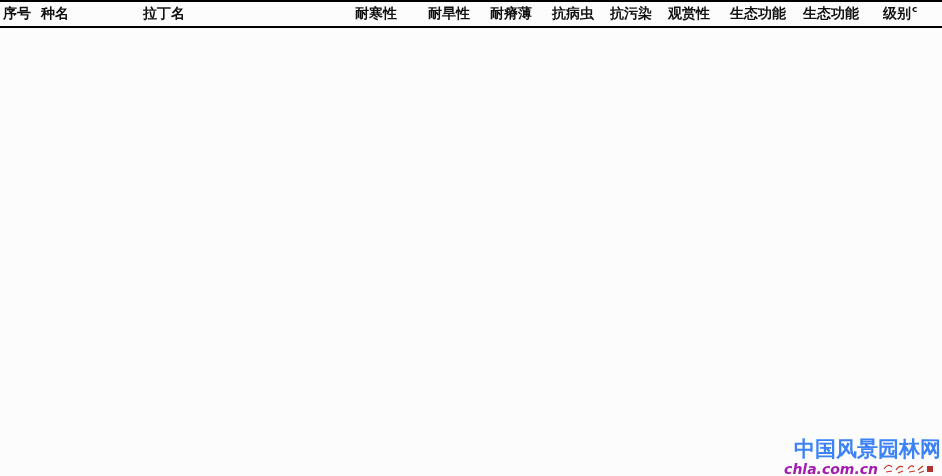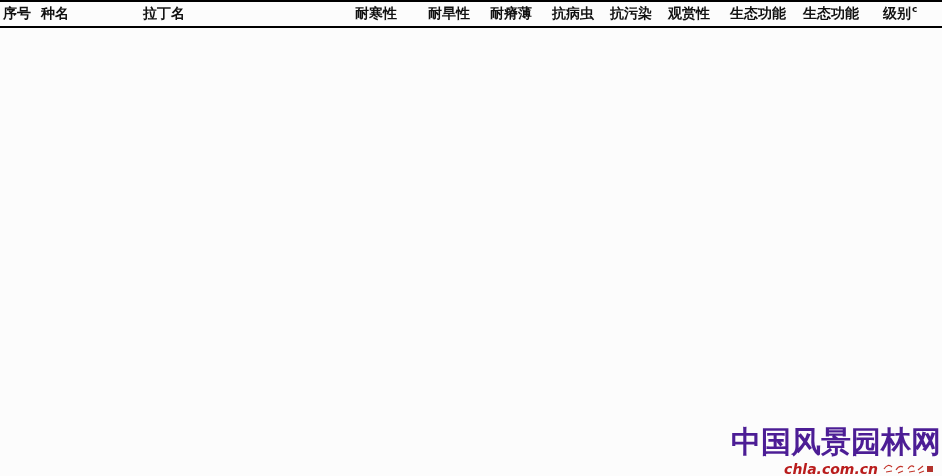--- a/index.html
+++ b/index.html
@@ -18,21 +18,21 @@
   thead th {
     font-size:14px; font-weight:bold; text-align:left;
     padding:0 0 0 3px; border-bottom:1px solid #333;
     white-space:nowrap; color:#111;
   }
   sup { font-size:9px; line-height:0; margin-left:1px; }
   
   .watermark { position:absolute; right:0; bottom:0; width:230px; height:52px; pointer-events:none; }
   .wm-title {
     position:absolute; right:1px; bottom:13px;
-    font-size:30px; font-weight:bold; letter-spacing:0px; color:#4c1d95;
+    font-size:21px; font-weight:bold; letter-spacing:0px; color:#3b82f6;
     white-space:nowrap;
   }
   .wm-url {
     position:absolute; right:64px; bottom:-1px;
     font-size:14px; font-weight:bold; font-style:italic;
   }
   .wm-seal { position:absolute; right:8px; bottom:1px; }
 </style>
 </head>
 <body>
@@ -68,20 +68,20 @@
           <th>生态功能</th>
           <th>生态功能</th>
           <th>级别<sup>c</sup></th>
         </tr>
     </thead>
     <tbody></tbody>
   </table>
 
   <div class="watermark">
     <div class="wm-title">中国风景园林网</div>
-    <div class="wm-url" style="color: #b91c1c;">chla.com.cn</div>
+    <div class="wm-url" style="color: #a21caf;">chla.com.cn</div>
     <svg class="wm-seal" width="52" height="16" viewBox="0 0 52 16">
       <path d="M2 10 q4 -6 8 -2 M4 13 l6 -1 M14 11 q3 -5 7 -3 M16 14 l5 -2 M26 10 q3 -5 6 -2 M27 13 l6 -1 M36 11 l5 -4 M37 14 l5 -2" stroke="#c2342a" stroke-width="1.2" fill="none"></path>
       <rect x="45" y="7" width="6" height="6" fill="#b3322c"></rect>
     </svg>
   </div>
 
 </div>
 
 </body></html>

